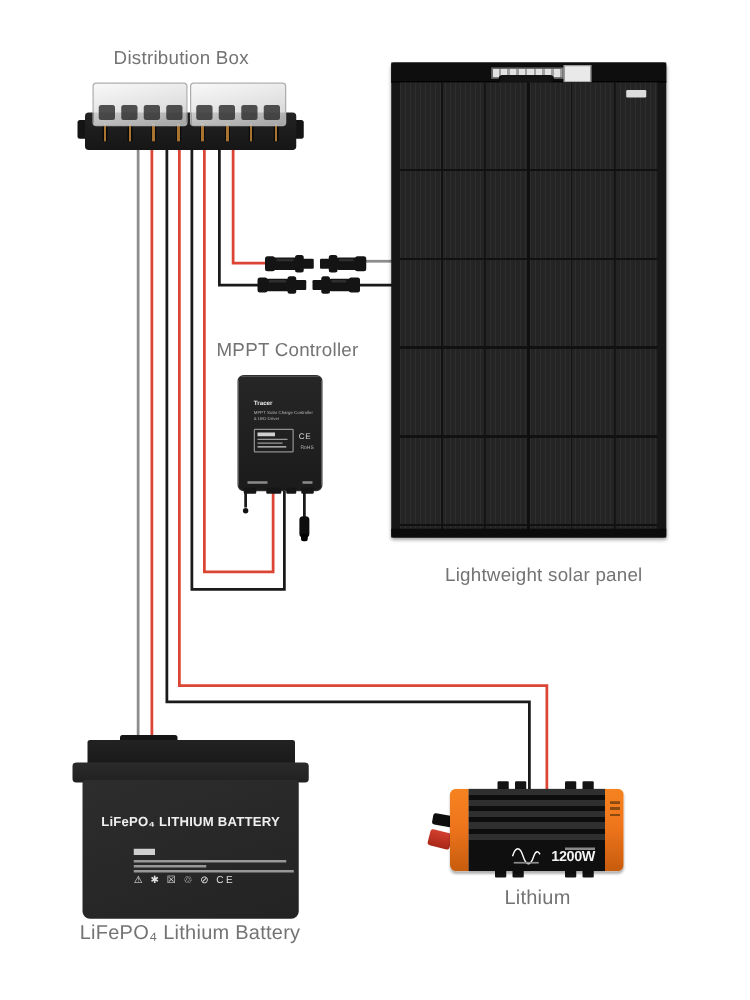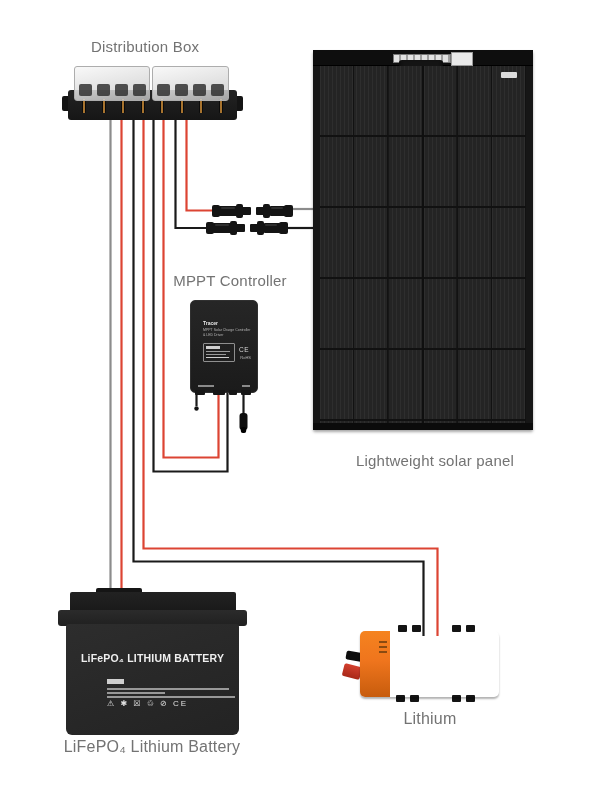--- a/index.html
+++ b/index.html
@@ -214,16 +214,29 @@
 <div class="comp inv-foot" style="left:452px;top:625px;"></div>
 <div class="comp inv-foot" style="left:466px;top:625px;"></div>
 <div class="comp inv-foot" style="left:396px;top:695px;"></div>
 <div class="comp inv-foot" style="left:410px;top:695px;"></div>
 <div class="comp inv-foot" style="left:452px;top:695px;"></div>
 <div class="comp inv-foot" style="left:466px;top:695px;"></div>
 <div class="comp inv-stub-black abs"></div>
 <div class="comp inv-stub-red abs"></div>
 <div id="inverter" class="comp">
   <div class="inv-cap"></div>
+  <div class="inv-mid">
+    <div class="inv-fins"></div>
+    <div class="inv-band">
+      <svg width="26" height="14" viewBox="0 0 26 14">
+        <path d="M1,7 C3.5,-1 7,-1 9.5,7 C12,15 15.5,15 18,7 C19.5,2.5 21.5,2.5 23,5.5" fill="none" stroke="#ffffff" stroke-width="1.1"></path>
+        <rect x="2" y="11.5" width="20" height="1.4" fill="#8a8a8a"></rect>
+      </svg>
+      <div class="inv-power-wrap">
+        <div class="inv-tinybar"></div>
+        <div class="inv-power">1200W</div>
+      </div>
+    </div>
+  </div>
   <div class="inv-cap" style="position:relative;">
     <div class="inv-vents"></div>
   </div>
 </div>
 
 </body></html>

